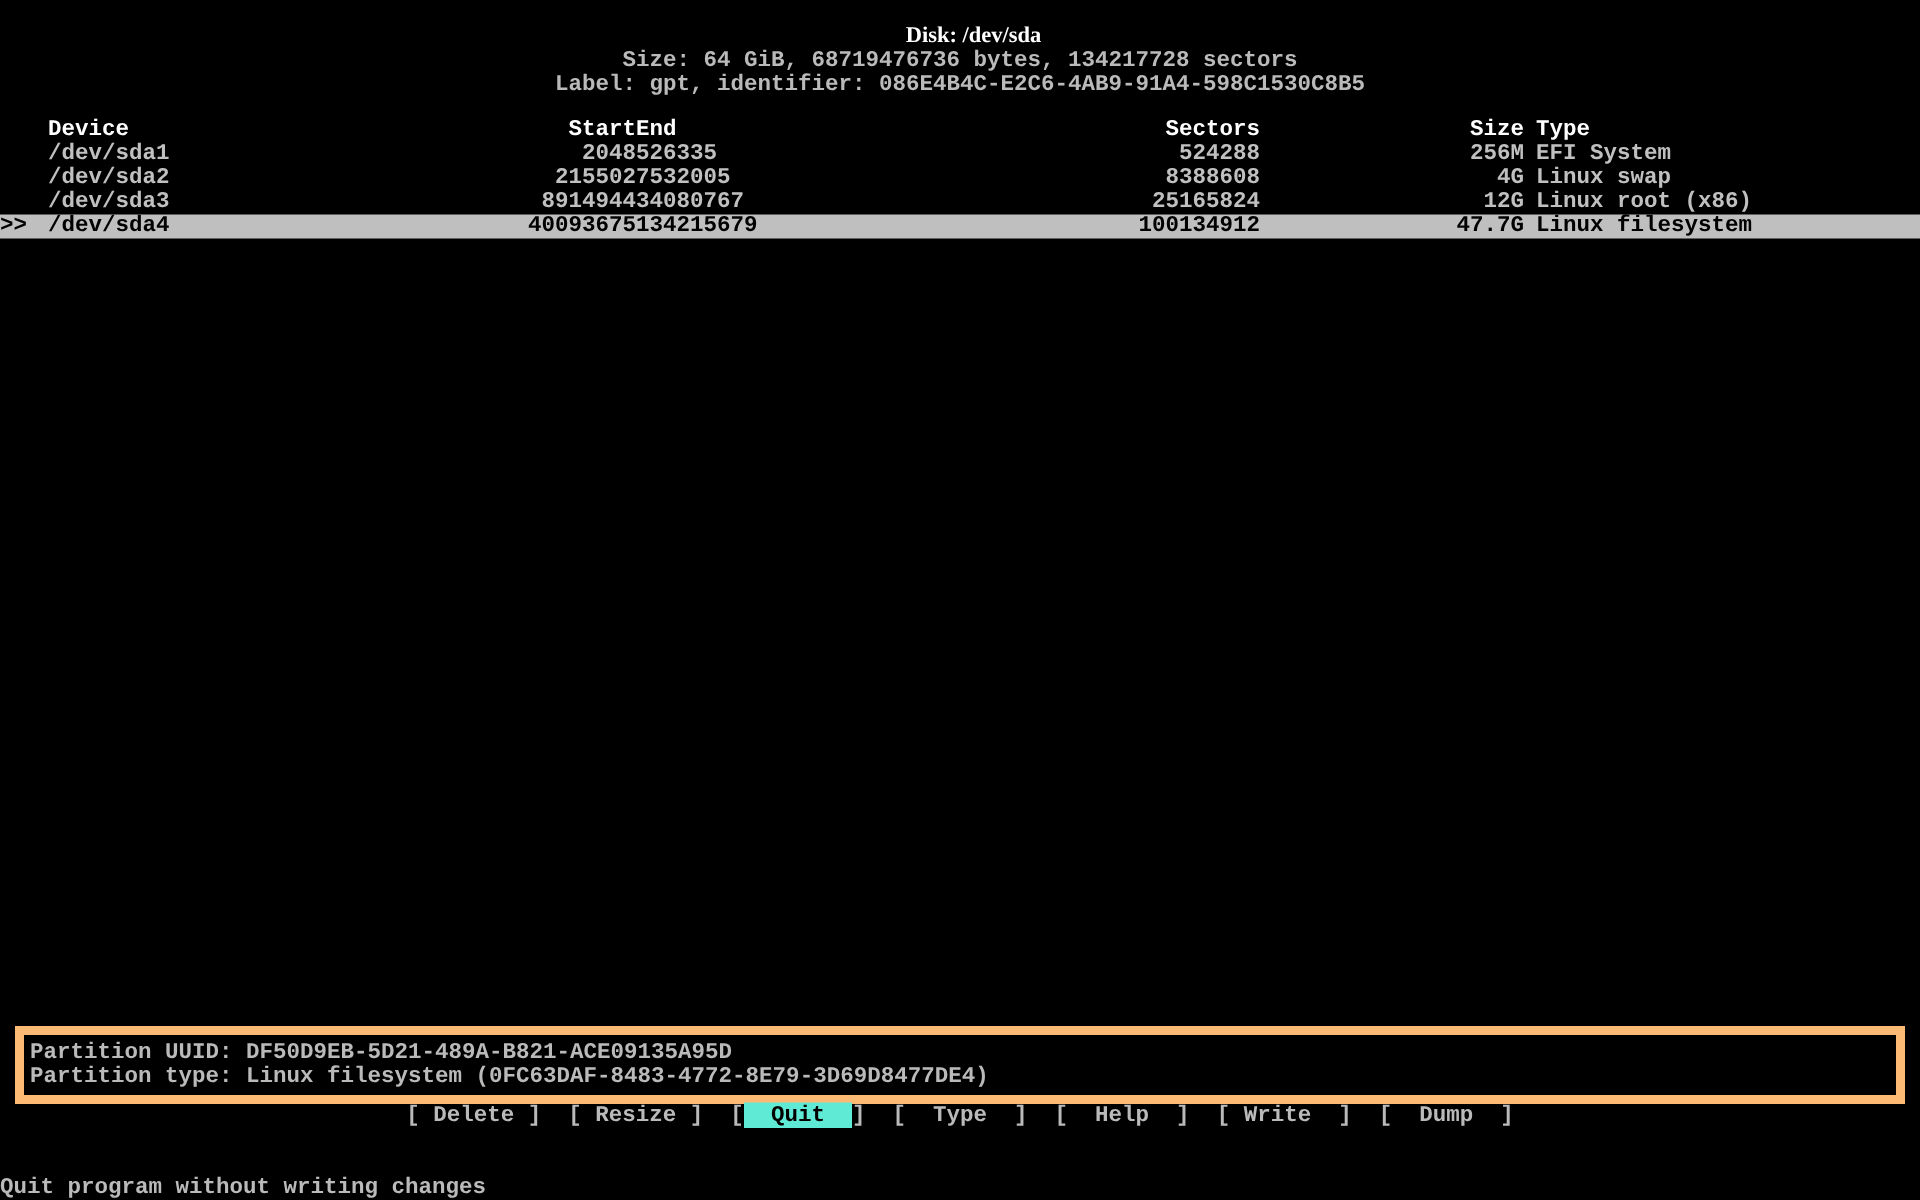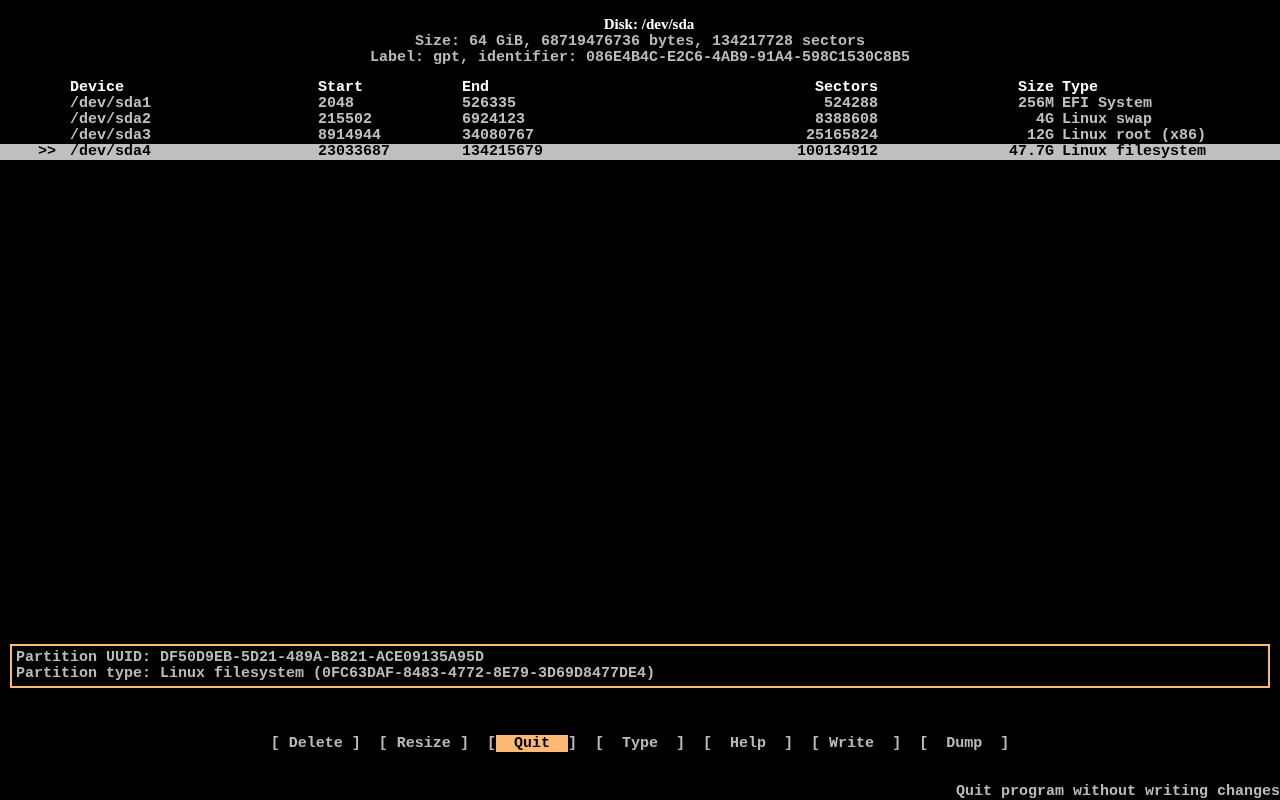--- a/index.html
+++ b/index.html
@@ -22,69 +22,68 @@
 
   
   .ptable {
     margin-top: 14px;
   }
   .row {
     display: flex;
     height: 16px;
     align-items: center;
     white-space: pre;
-    padding-left: 38px;
   }
   .row.header span { color: #ffffff; font-weight: bold; }
   .row.selected { background: #bfbfbf; color: #000; }
   .row.selected span { color: #000; }
 
   .c-mark   { width: 32px;  text-align: left;  padding-left: 0px; }
   .c-device { width: 248px; text-align: left; }
-  .c-start  { width: 144px; }
+  .c-start  { width: 144px; text-align: right; }
   .c-end    { width: 208px; text-align: left; }
   .c-sectors{ width: 208px; text-align: right; }
   .c-size   { width: 176px; text-align: right; }
   .c-type   { flex: 0 0 auto; text-align: left; padding-left: 8px; }
 
   
   .info-box {
     position: absolute;
     left: 10px;
     right: 10px;
-    top: 644px;
-    border: 2px solid #fdba74;
+    top: 684px;
+    border: 6px solid #fdba74;
     padding: 4px 4px;
   }
   .info-line { white-space: pre; color: #bababa; }
 
   
   .menu {
     position: absolute;
     left: 0; right: 0;
     top: 736px;
     text-align: center;
     white-space: pre;
     color: #bababa;
   }
   .menu .btn {
     display: inline;
   }
   .menu .btn.sel {
-    background: #fdba74;
+    background: #5eead4;
     color: #000;
     font-weight: bold;
   }
   .menu .bracket { color: #bababa; }
 
   .hint {
     position: absolute;
     left: 0; right: 0;
     top: 784px;
-    text-align: right;
+    text-align: left;
     color: #bababa;
   }
 </style>
 </head>
 <body>
 
 <div class="center hdr-line">
   <span class="bold-white">Disk: </span><span class="bold-white">/dev/sda</span>
 </div>
 <div class="center hdr-line grey">Size: 64 GiB, 68719476736 bytes, 134217728 sectors</div>
@@ -95,23 +94,23 @@
     <span class="c-mark"></span>
     <span class="c-device">Device</span>
     <span class="c-start">Start</span>
     <span class="c-end">End</span>
     <span class="c-sectors">Sectors</span>
     <span class="c-size">Size</span>
     <span class="c-type">Type</span>
   </div>
 
 <div class="row"><span class="c-mark"></span><span class="c-device">/dev/sda1</span><span class="c-start">2048</span><span class="c-end">526335</span><span class="c-sectors">524288</span><span class="c-size">256M</span><span class="c-type">EFI System</span></div>
-    <div class="row"><span class="c-mark"></span><span class="c-device">/dev/sda2</span><span class="c-start">215502</span><span class="c-end">6924123</span><span class="c-sectors">8388608</span><span class="c-size">4G</span><span class="c-type">Linux swap</span></div>
+    <div class="row"><span class="c-mark"></span><span class="c-device">/dev/sda2</span><span class="c-start">215502</span><span class="c-end">7532005</span><span class="c-sectors">8388608</span><span class="c-size">4G</span><span class="c-type">Linux swap</span></div>
     <div class="row"><span class="c-mark"></span><span class="c-device">/dev/sda3</span><span class="c-start">8914944</span><span class="c-end">34080767</span><span class="c-sectors">25165824</span><span class="c-size">12G</span><span class="c-type">Linux root (x86)</span></div>
-    <div class="row selected"><span class="c-mark">&gt;&gt;</span><span class="c-device">/dev/sda4</span><span class="c-start">23033687</span><span class="c-end">134215679</span><span class="c-sectors">100134912</span><span class="c-size">47.7G</span><span class="c-type">Linux filesystem</span></div>
+    <div class="row selected"><span class="c-mark">&gt;&gt;</span><span class="c-device">/dev/sda4</span><span class="c-start">40093675</span><span class="c-end">134215679</span><span class="c-sectors">100134912</span><span class="c-size">47.7G</span><span class="c-type">Linux filesystem</span></div>
   </div>
 
 <div class="info-box">
   <div class="info-line">Partition UUID: DF50D9EB-5D21-489A-B821-ACE09135A95D</div>
   <div class="info-line">Partition type: Linux filesystem (0FC63DAF-8483-4772-8E79-3D69D8477DE4)</div>
 </div>
 
 <div class="menu" id="menu"><span class="bracket">[</span><span class="btn"> Delete </span><span class="bracket">]</span><span>  </span><span class="bracket">[</span><span class="btn"> Resize </span><span class="bracket">]</span><span>  </span><span class="bracket">[</span><span class="btn sel">  Quit  </span><span class="bracket">]</span><span>  </span><span class="bracket">[</span><span class="btn">  Type  </span><span class="bracket">]</span><span>  </span><span class="bracket">[</span><span class="btn">  Help  </span><span class="bracket">]</span><span>  </span><span class="bracket">[</span><span class="btn"> Write  </span><span class="bracket">]</span><span>  </span><span class="bracket">[</span><span class="btn">  Dump  </span><span class="bracket">]</span></div>
 
 <div class="hint">Quit program without writing changes</div>

